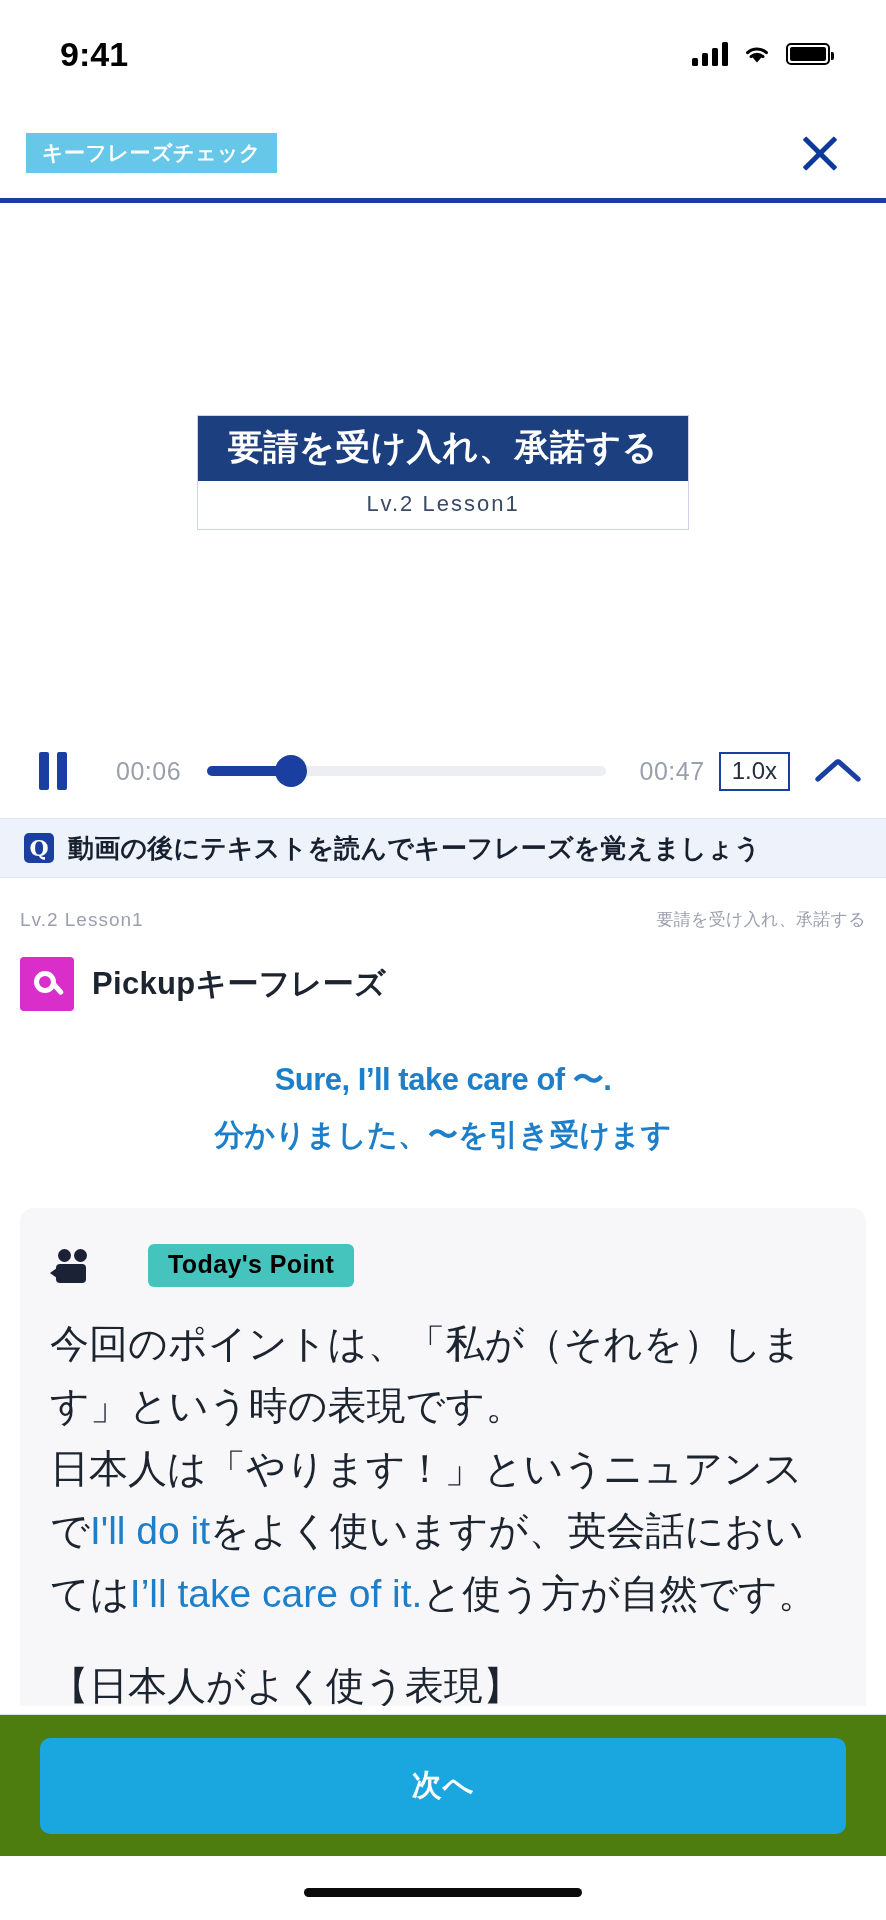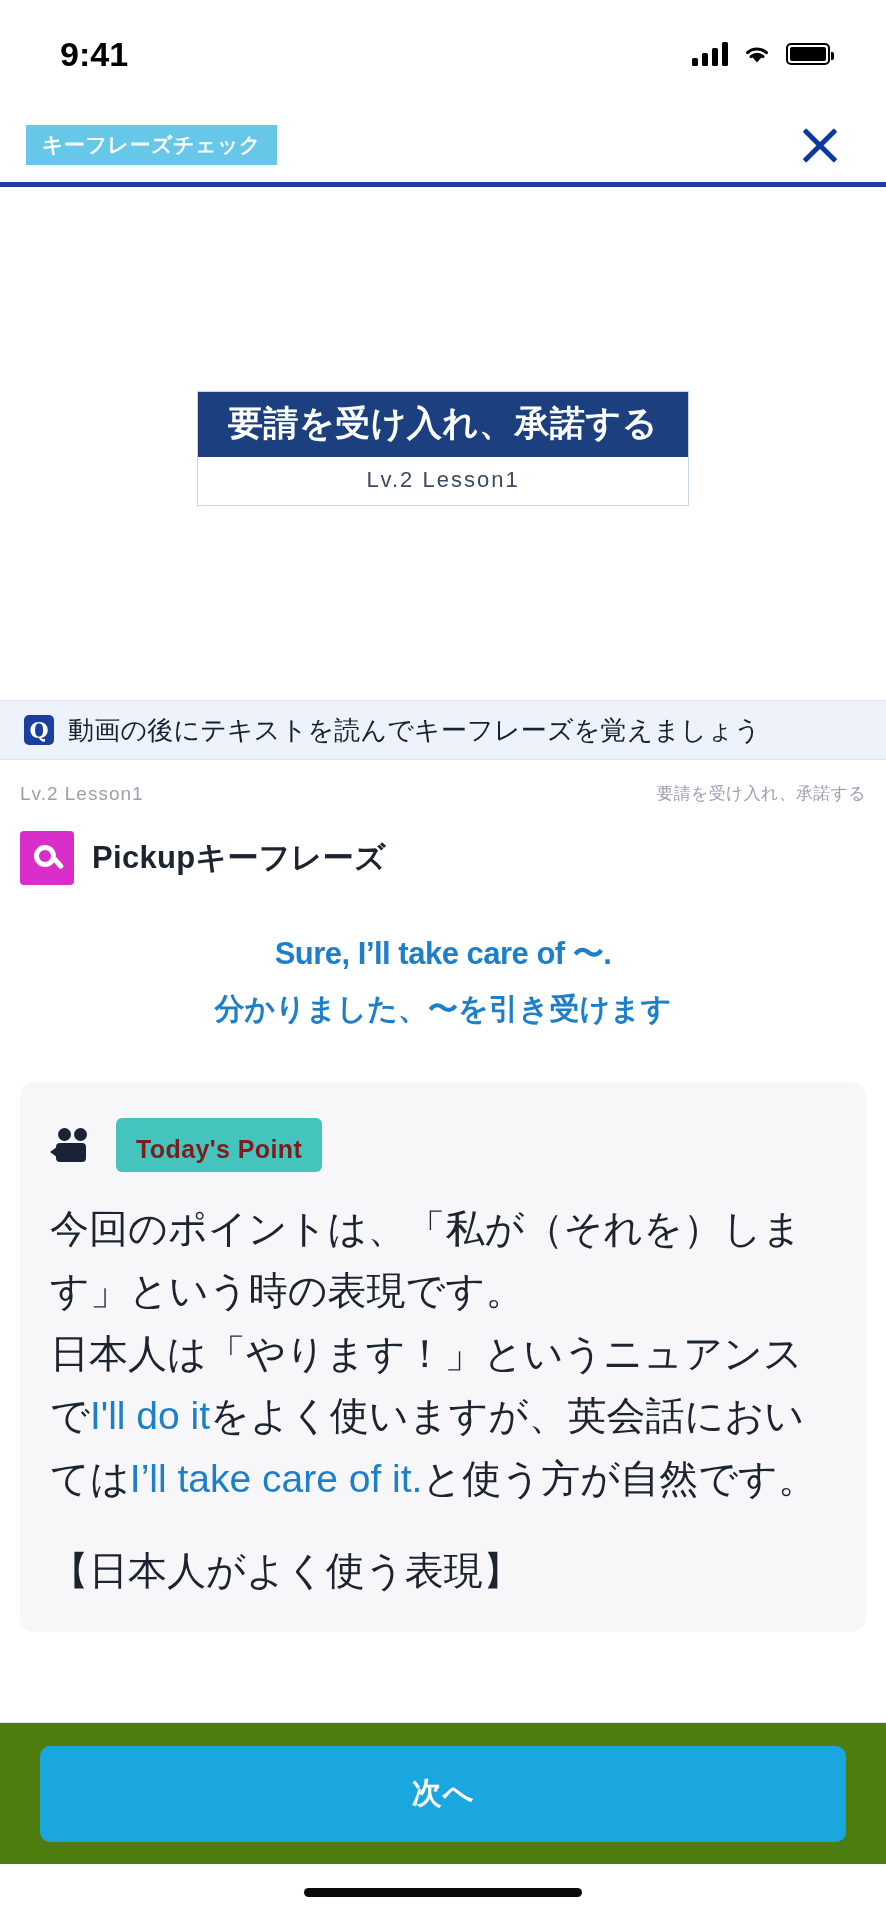--- a/index.html
+++ b/index.html
@@ -7,21 +7,21 @@
   html, body {
     width: 886px; height: 1920px;
     background: #ffffff;
     font-family: "Liberation Sans", "DejaVu Sans", sans-serif;
     overflow: hidden;
   }
   .phone {
     position: relative;
     width: 886px; height: 1920px;
     background: #ffffff;
-    display: flex; flex-direction: column;
+    display: flex; flex-direction: column; gap: 8px;
   }
 
   
   .statusbar {
     height: 108px;
     flex: 0 0 108px;
     display: flex; align-items: center;
     justify-content: space-between;
     padding: 0 56px 0 60px;
   }
@@ -178,21 +178,21 @@
   }
   .notice-icon {
     width:30px; height:30px; flex:0 0 30px;
     background:#1a3fa0; border-radius:5px;
     display:flex; align-items:center; justify-content:center;
   }
   .notice-icon b {
     color:#fff; font-size:22px; line-height:1; font-weight:700;
     font-family:"DejaVu Serif", serif;
   }
-  .notice-text { font-size:26px; color:#16202e; font-weight:400; letter-spacing:0.2px; }
+  .notice-text { font-size:26px; color:#16202e; font-weight:700; letter-spacing:0.2px; }
 
   
   .content {
     flex: 1 1 auto;
     overflow:hidden;
     background:#ffffff;
     padding: 0 20px;
     position:relative;
   }
   .lessonrow {
@@ -256,23 +256,23 @@
     border-bottom:8px solid transparent;
     border-right:11px solid #1b2235;
   }
   .cam .d1, .cam .d2 {
     position:absolute; top:0; width:13px; height:13px; border-radius:50%;
     background:#1b2235;
   }
   .cam .d1 { left:8px; }
   .cam .d2 { left:24px; }
   .today-badge {
-    background:#45c3bd; color:#7f1d1d;
+    background:#45c3bd; color:#000000;
     font-size:25px; font-weight:700; letter-spacing:0.4px;
-    padding:19px 20px 10px; border-radius:6px; line-height:1;
+    padding:8px 20px 10px; border-radius:6px; line-height:1;margin-left:32px;
   }
   .body-text {
     margin-top:26px;
     font-size:39px;
     line-height:1.6;
     color:#1c2430;
     letter-spacing:0px;
   }
   .body-text .hl { color:#1d7fc9; font-weight:400; }
   .body-text p + p { margin-top:0; }
@@ -334,20 +334,34 @@
   </div>
   <div class="rule"></div>
 
   <div class="stage">
     <div class="slide">
       <div class="slide-title">要請を受け入れ、承諾する</div>
       <div class="slide-sub">Lv.2 Lesson1</div>
     </div>
   </div>
 
+  <div class="controls">
+    <div class="pause">
+        <i></i>
+        <i></i>
+      </div>
+    <div class="tcur">00:06</div>
+    <div class="track">
+      <div class="fill" style="width: 21%;"></div>
+      <div class="knob" style="left: 21%;"></div>
+    </div>
+    <div class="tdur">00:47</div>
+    <div class="speed">1.0x</div>
+    <div class="chev-up"></div>
+  </div>
 
   <div class="notice">
     <span class="notice-icon">
         <b>Q</b>
       </span>
     <span class="notice-text">動画の後にテキストを読んでキーフレーズを覚えましょう</span>
   </div>
 
   <div class="content">
 

